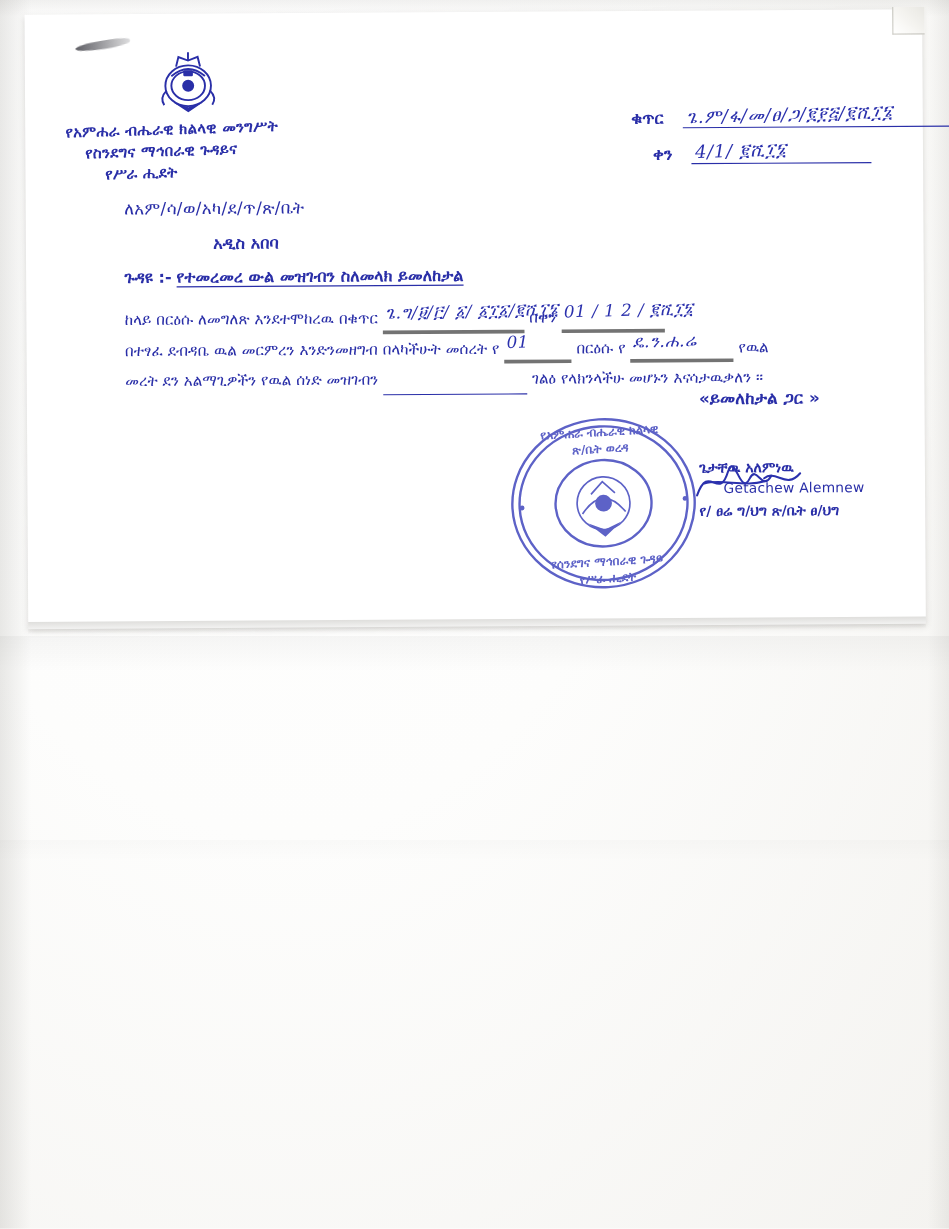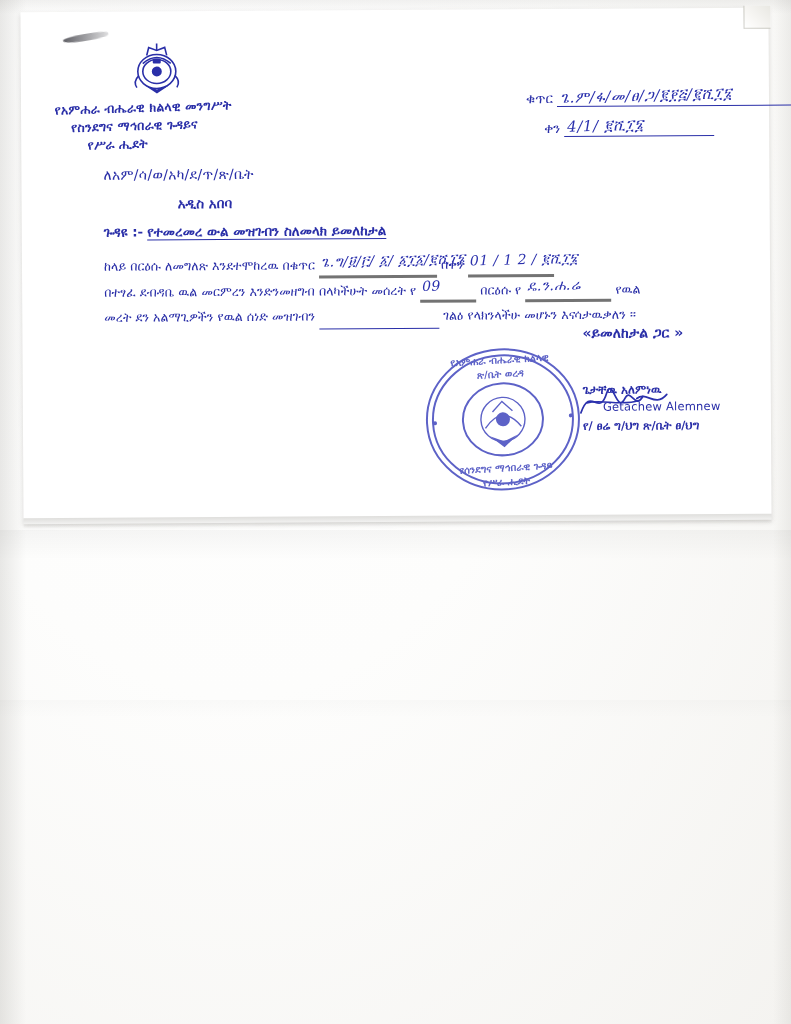--- a/index.html
+++ b/index.html
@@ -114,23 +114,23 @@
     width: 265px;
     font-size: 13px;
   }
   .ref-row {
     display: flex;
     align-items: flex-end;
     margin-bottom: 12px;
     white-space: nowrap;
   }
   .ref-label {
-    font-weight: normal;
+    font-weight: bold;
     font-size: 13.5px;
-    margin-right: 4px;
+    margin-right: 16px;
   }
   .ref-line {
     flex: 1;
     border-bottom: 1px solid #2a2fa8;
     position: relative;
     height: 17px;
   }
   .ref-val {
     position: absolute;
     left: 3px;
@@ -332,21 +332,21 @@
 
     <div id="body-text" class="ink">
       <div class="body-line">
         <span>ከላይ በርዕሱ ለመግለጽ እንደተሞከረዉ በቁጥር</span>
         <span class="fill w-long"><span class="hand">ጌ.ግ/፱/፫/ ፩/ ፩፲፩/፪ሺ፲፮</span></span>
         <span>በቀን</span>
         <span class="fill w-mid"><span class="hand">01 / 1 2 / ፪ሺ፲፮</span></span>
       </div>
       <div class="body-line">
         <span>በተፃፈ ደብዳቤ ዉል መርምረን እንድንመዘግብ በላካችሁት መሰረት የ</span>
-        <span class="fill w-short"><span class="hand">09</span></span>
+        <span class="fill w-short"><span class="hand">01</span></span>
         <span>በርዕሱ የ</span>
         <span class="fill w-mid"><span class="hand">ዴ.ን.ሐ.ሬ</span></span>
         <span>የዉል</span>
       </div>
       <div class="body-line">
         <span>መረት ደን አልማጊዎችን የዉል ሰነድ መዝገብን</span>
         <span class="fill w-dots"><span class="hand"></span></span>
         <span>ገልዕ የላክንላችሁ መሆኑን እናሳታዉቃለን ፡፡</span>
       </div>
     </div>

